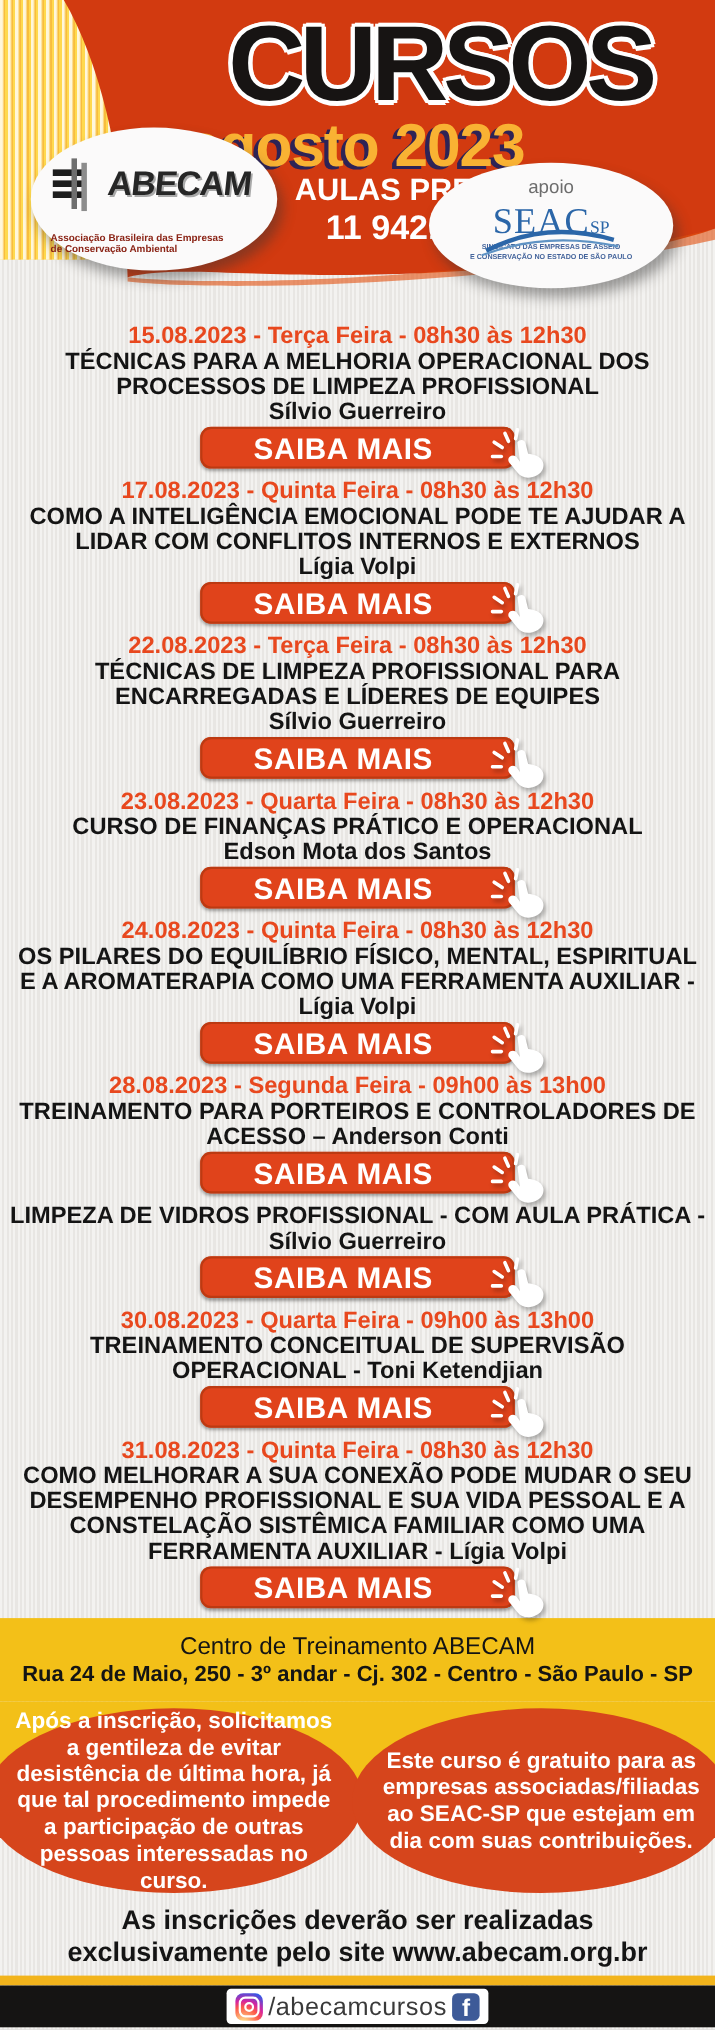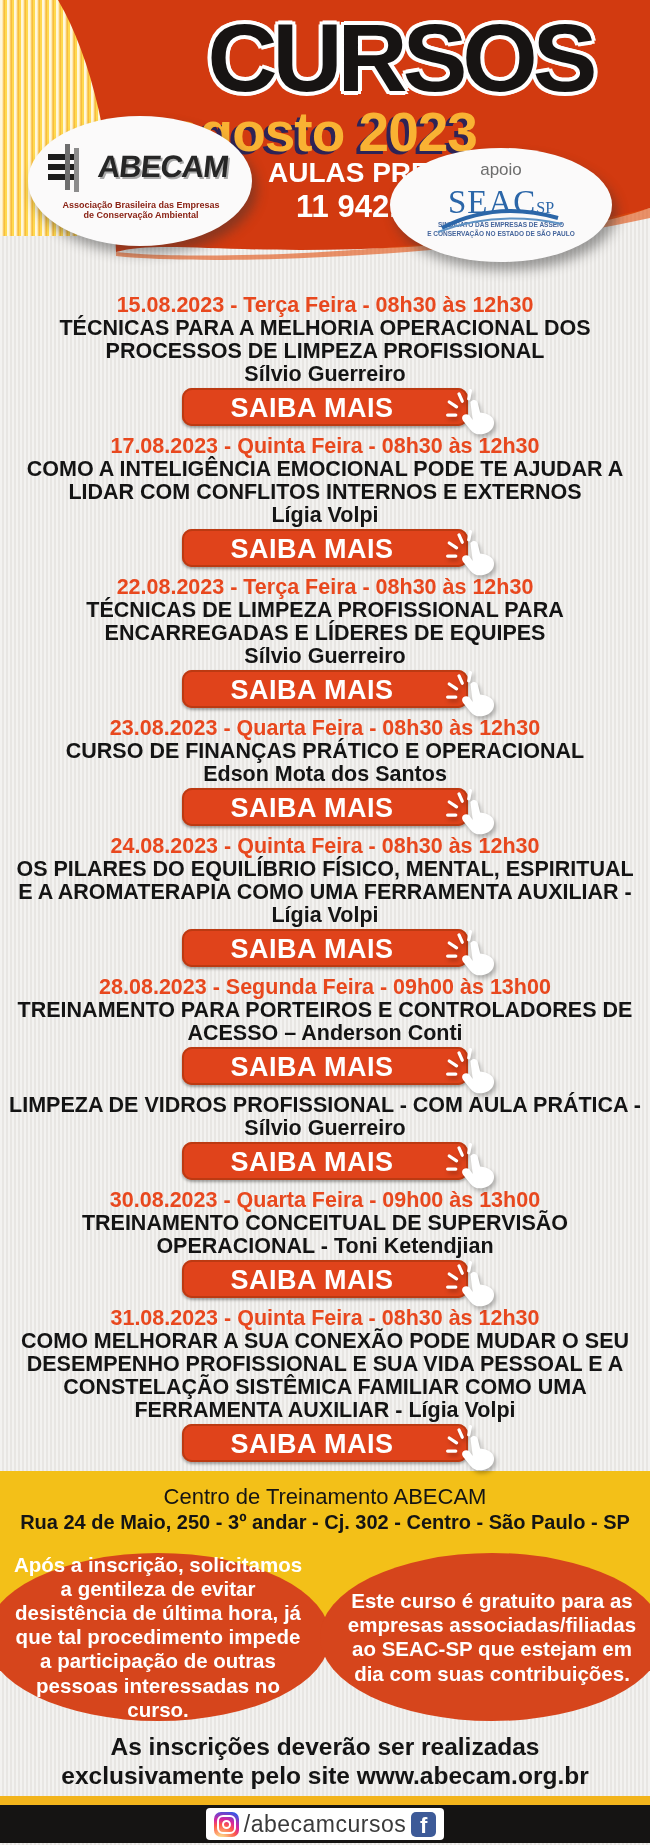--- a/index.html
+++ b/index.html
@@ -29,21 +29,21 @@
       background:#25d366;position:relative;margin-left:4px;}
   .wa-icon svg{position:absolute;left:4px;top:4px;}
 
   .oval{position:absolute;z-index:3;background:#fbfafa;border-radius:50%;
       box-shadow:5px 8px 12px rgba(50,50,50,.45);}
   .oval-abecam{left:28px;top:116px;width:224px;height:130px;}
   .abecam-inner{position:absolute;left:18px;top:26px;width:190px;}
   .abecam-row{display:flex;align-items:center;}
   .abecam-word{font-size:31px;font-weight:bold;color:#262626;letter-spacing:-1px;
       transform:skewX(-6deg);text-shadow:2px 2px 0 #a9a9a9;}
-  .abecam-caption{margin-top:8px;text-align:center;font-size:9px;font-weight:bold;
+  .abecam-caption{margin-top:19px;text-align:left;font-size:9px;font-weight:bold;
       color:#8a2315;line-height:1.15;}
   .oval-seac{right:-20px;top:148px;width:222px;height:114px;}
   .seac-inner{position:absolute;width:100%;top:12px;text-align:center;}
   .apoio{font-size:17px;color:#6d6d6d;}
   .seac-mark{position:relative;display:inline-block;margin-top:4px;}
   .seac-word{font-family:"Liberation Serif",serif;font-size:33px;color:#2b66a8;letter-spacing:1px;}
   .seac-sp{font-family:"Liberation Serif",serif;font-size:16px;color:#2b66a8;}
   .seac-swoosh{position:absolute;left:-12px;top:18px;}
   .seac-caption{font-size:6.5px;font-weight:bold;color:#45659c;line-height:1.35;margin-top:0;}
 

